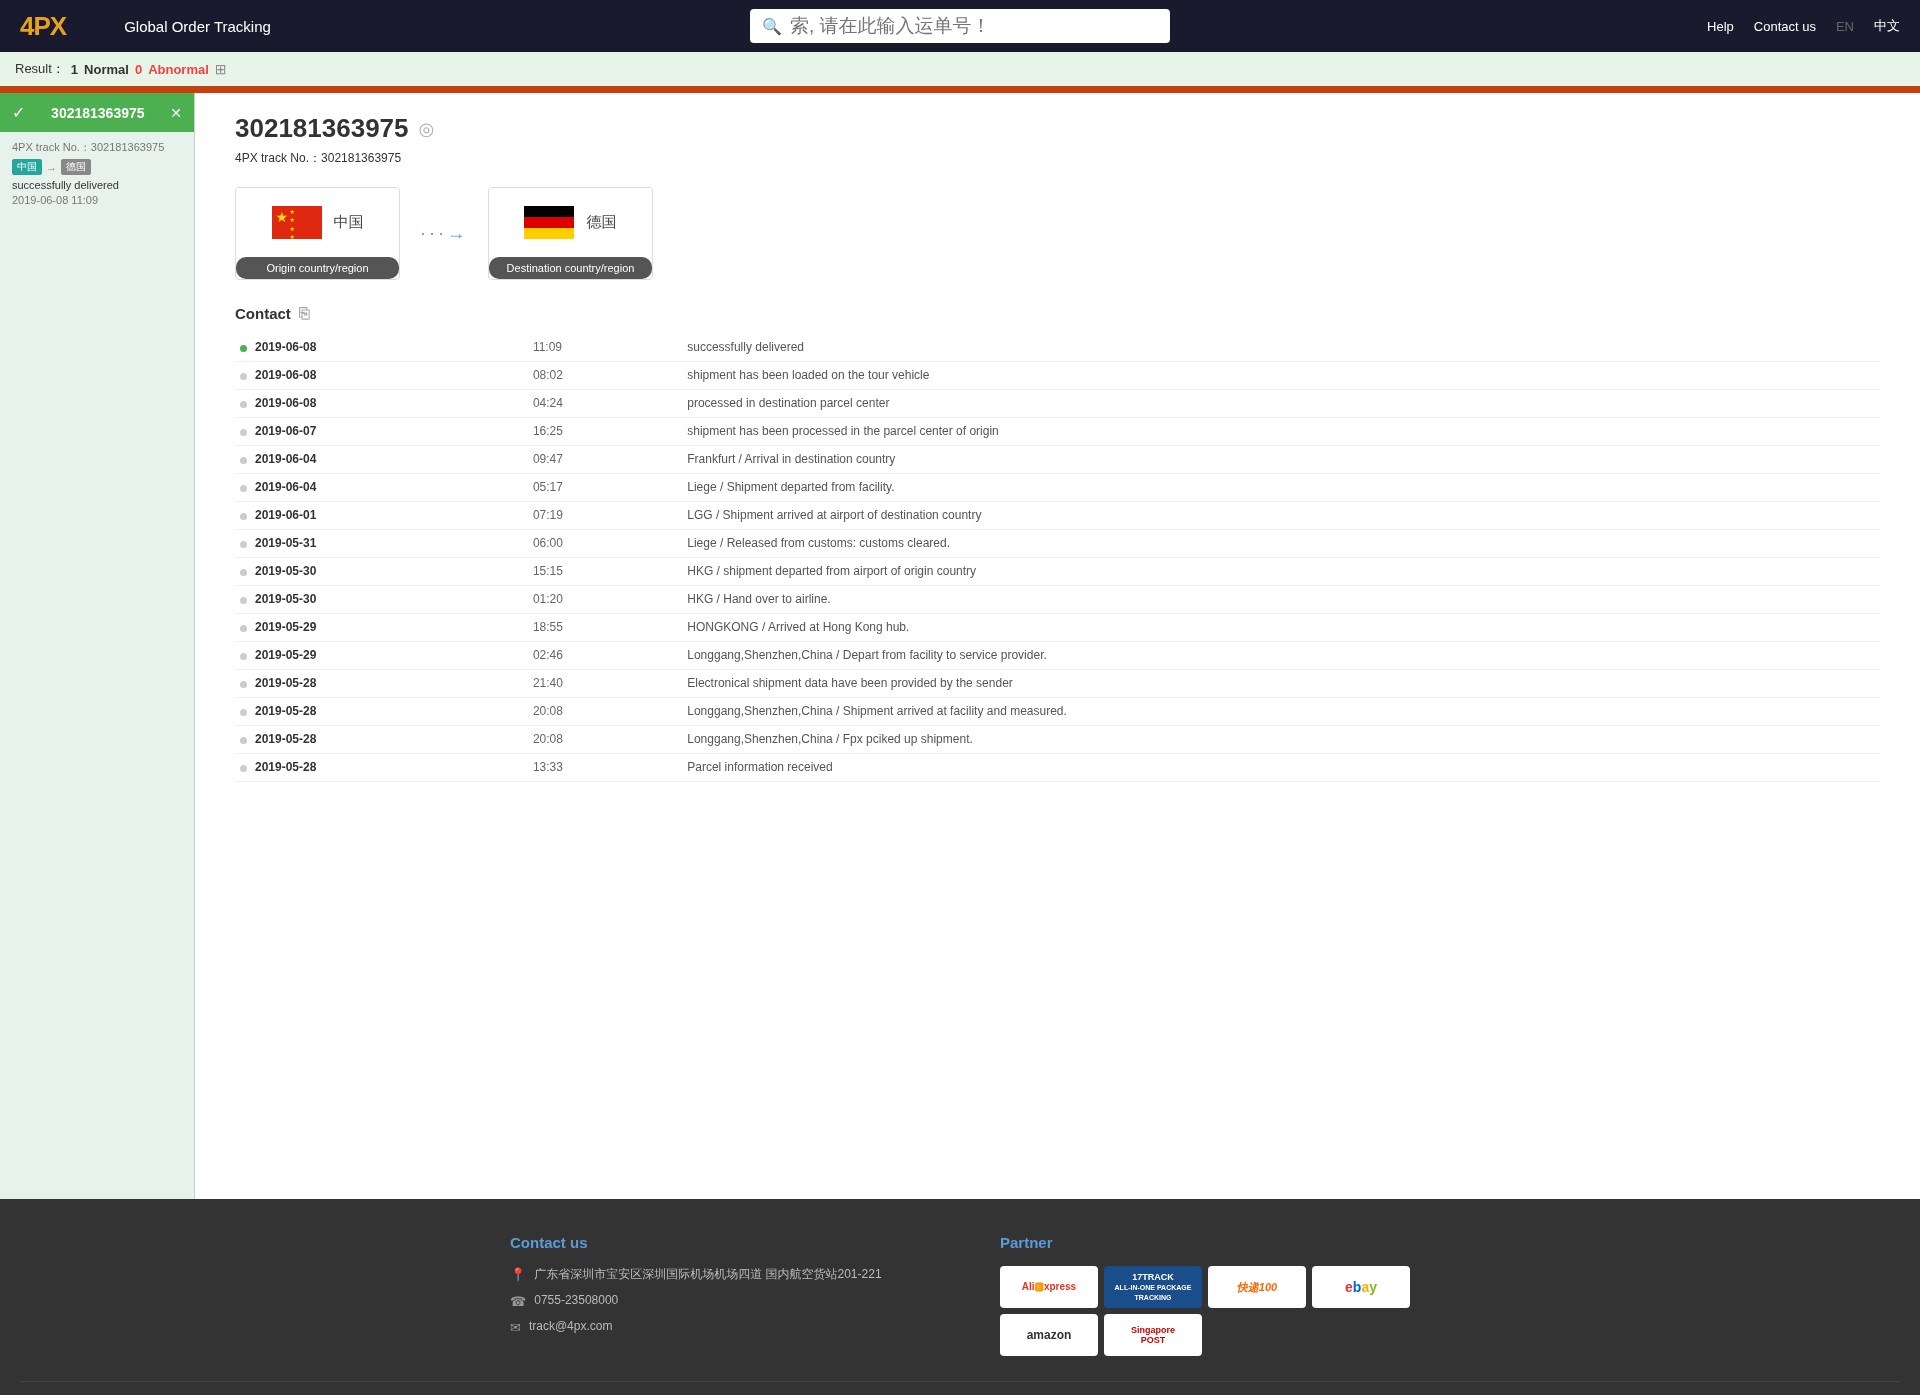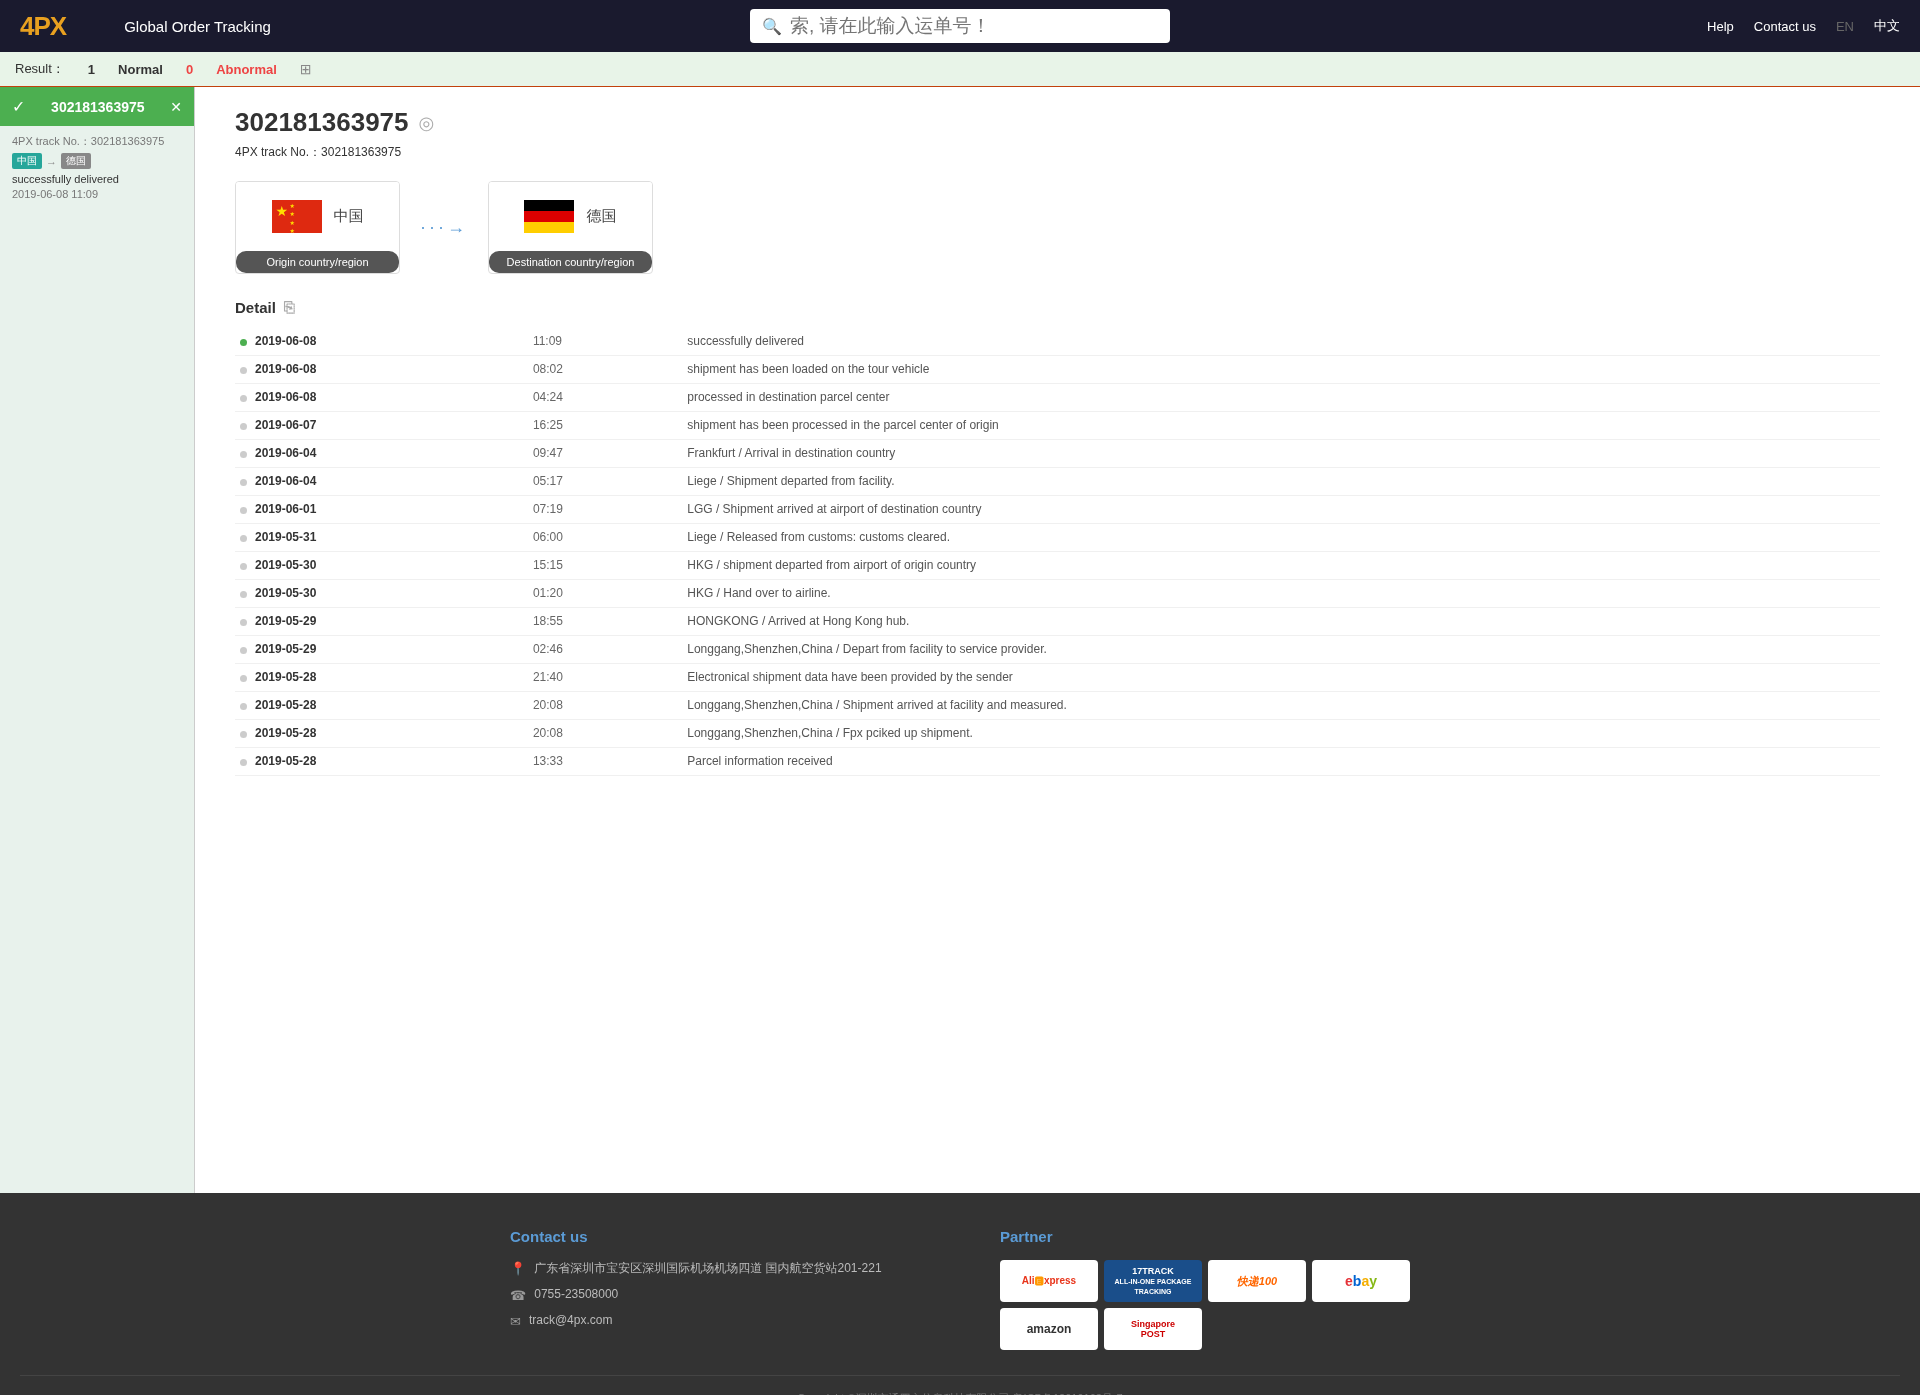--- a/index.html
+++ b/index.html
@@ -62,23 +62,23 @@
     }
     .header-nav span { cursor: pointer; }
     .lang-divider { color: #666; }
 
     
     .result-bar {
       background: #e8f4e8;
       padding: 8px 15px;
       display: flex;
       align-items: center;
-      gap: 23px;
+      gap: 6px;
       font-size: 13px;
-      border-bottom: 1px solid #c2410c;
+      border-bottom: 7px solid #c2410c;
     }
     .result-bar .normal-badge { color: #333; font-weight: bold; }
     .result-bar .abnormal-badge { color: #e44; font-weight: bold; }
     .grid-icon { color: #888; font-size: 14px; cursor: pointer; }
 
     
     .main-container {
       display: flex;
       min-height: calc(100vh - 52px - 37px - 200px);
     }
@@ -402,21 +402,21 @@
             <div class="stripe-red"></div>
             <div class="stripe-gold"></div>
           </div>
           <span class="country-name-label">德国</span>
         </div>
         <div class="country-label-bar">Destination country/region</div>
       </div>
     </div>
 
     <div class="detail-title">
-      <span>Detail</span>
+      <span>Contact</span>
       <span class="copy-icon">⎘</span>
     </div>
     <table class="tracking-table">
       <tbody id="tracking-events">
       <tr>
       <td class="dot-cell"><span class="dot first"></span></td>
       <td class="date-cell">2019-06-08</td>
       <td class="time-cell">11:09</td>
       <td class="event-cell">successfully delivered</td>
     </tr>

